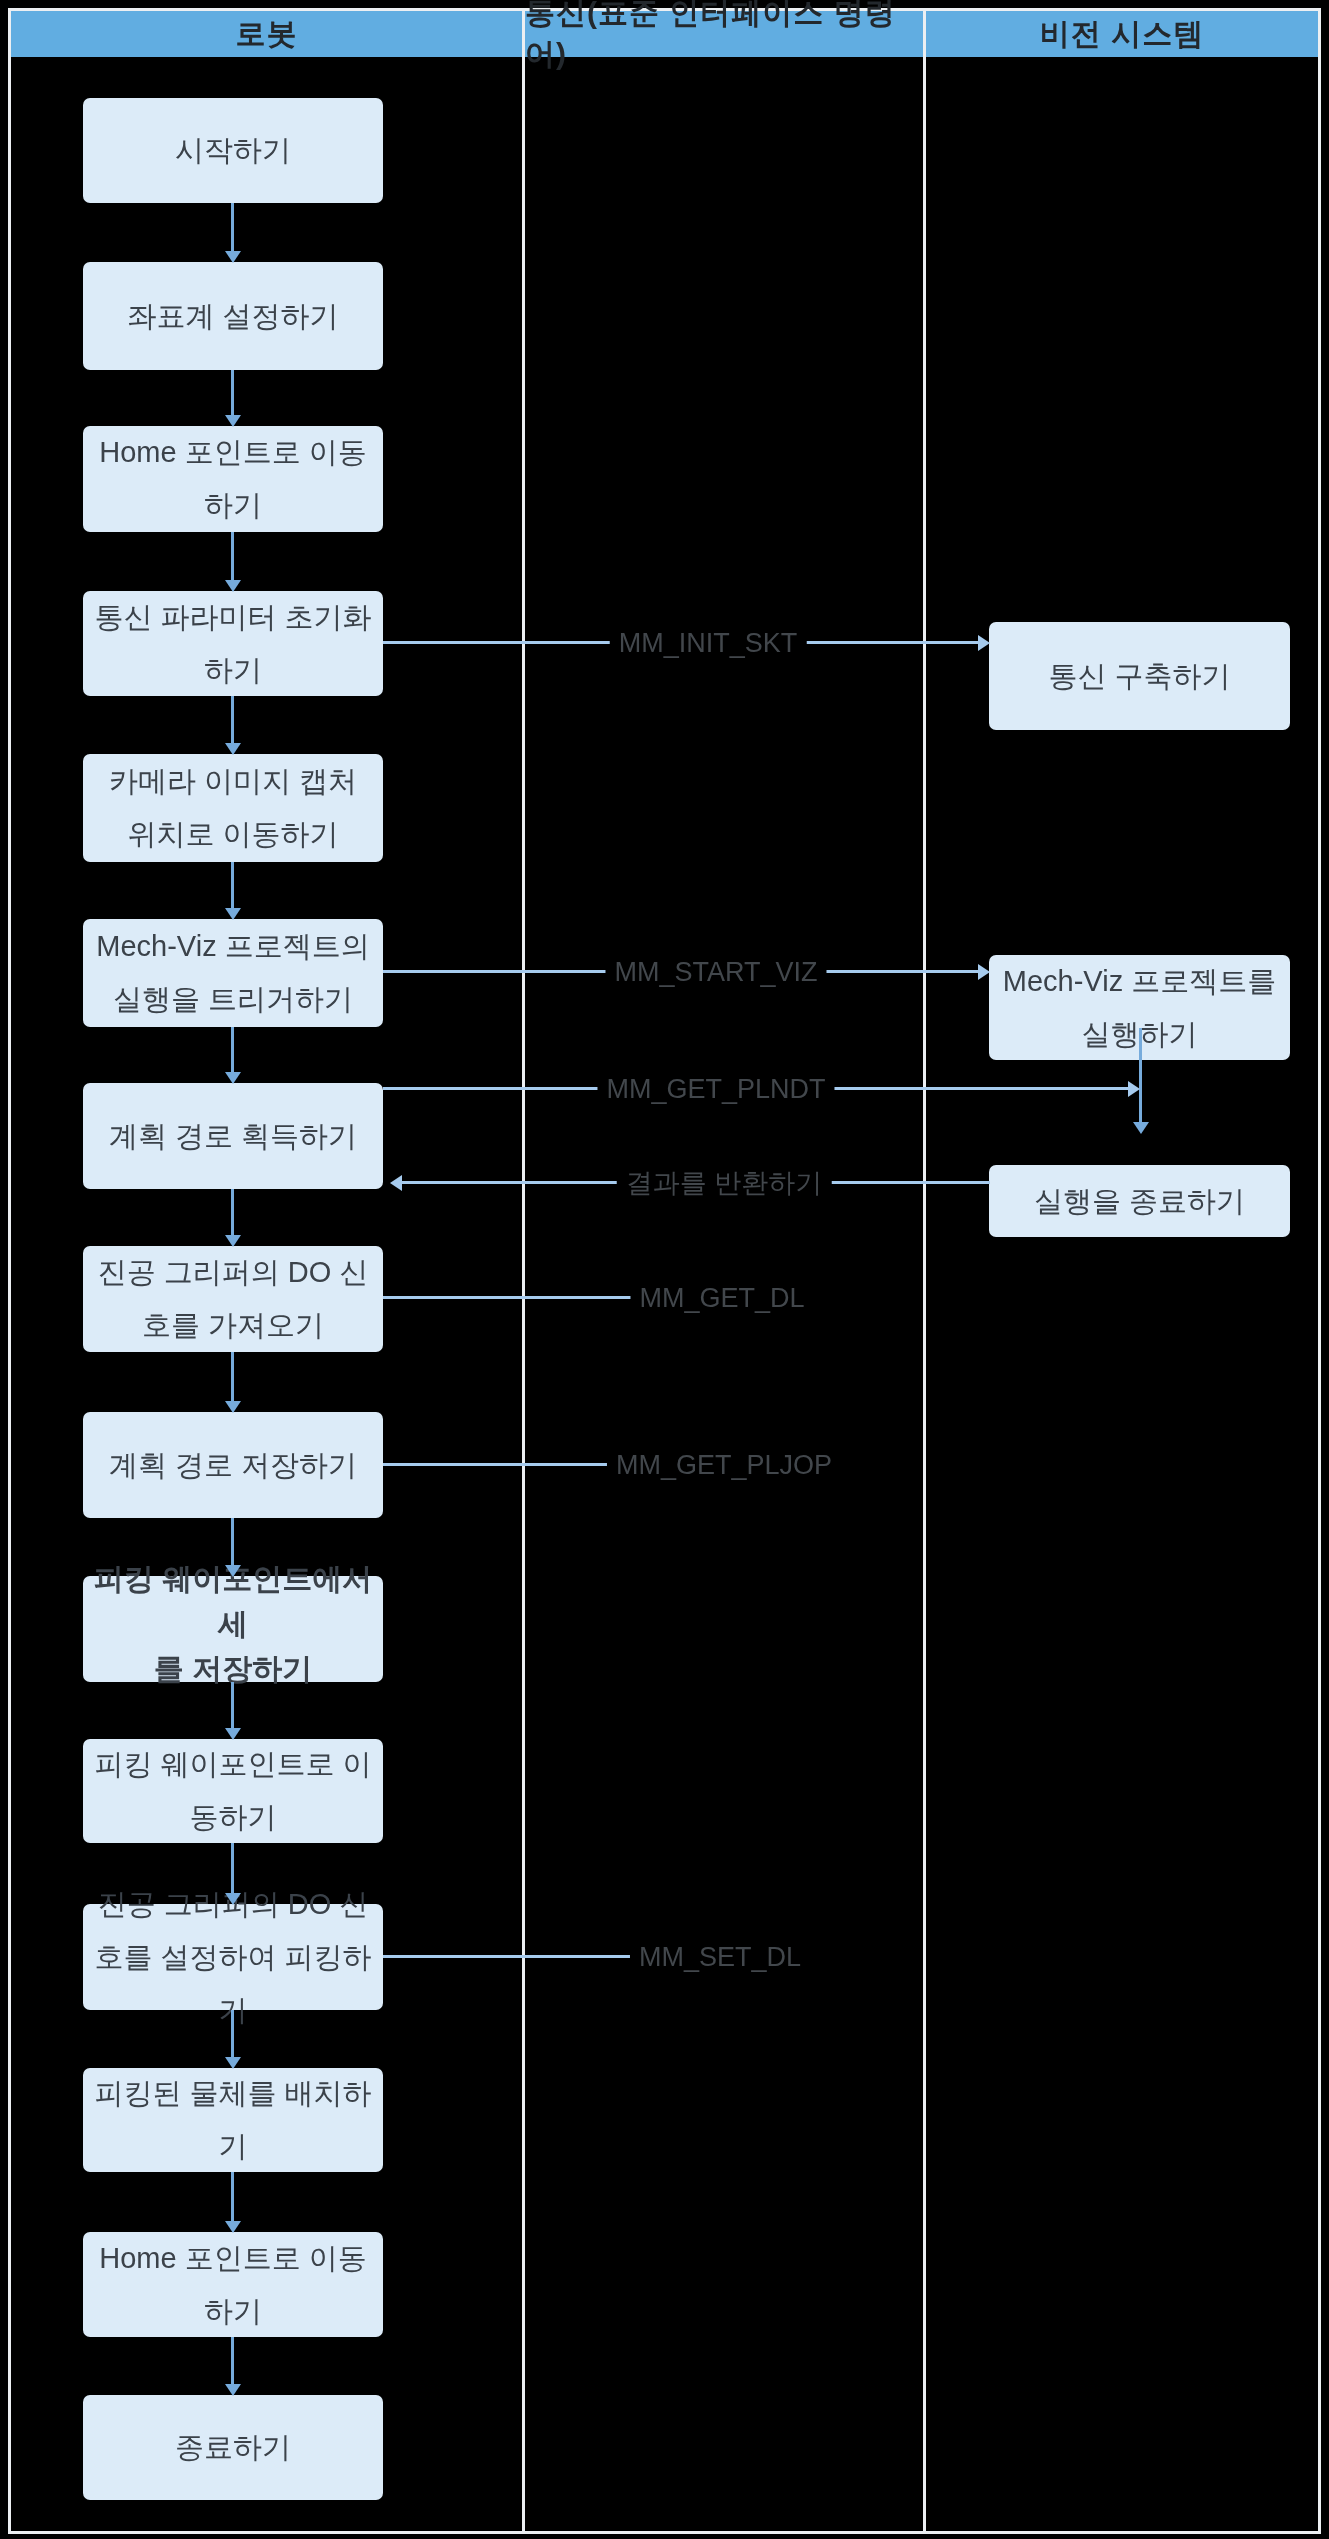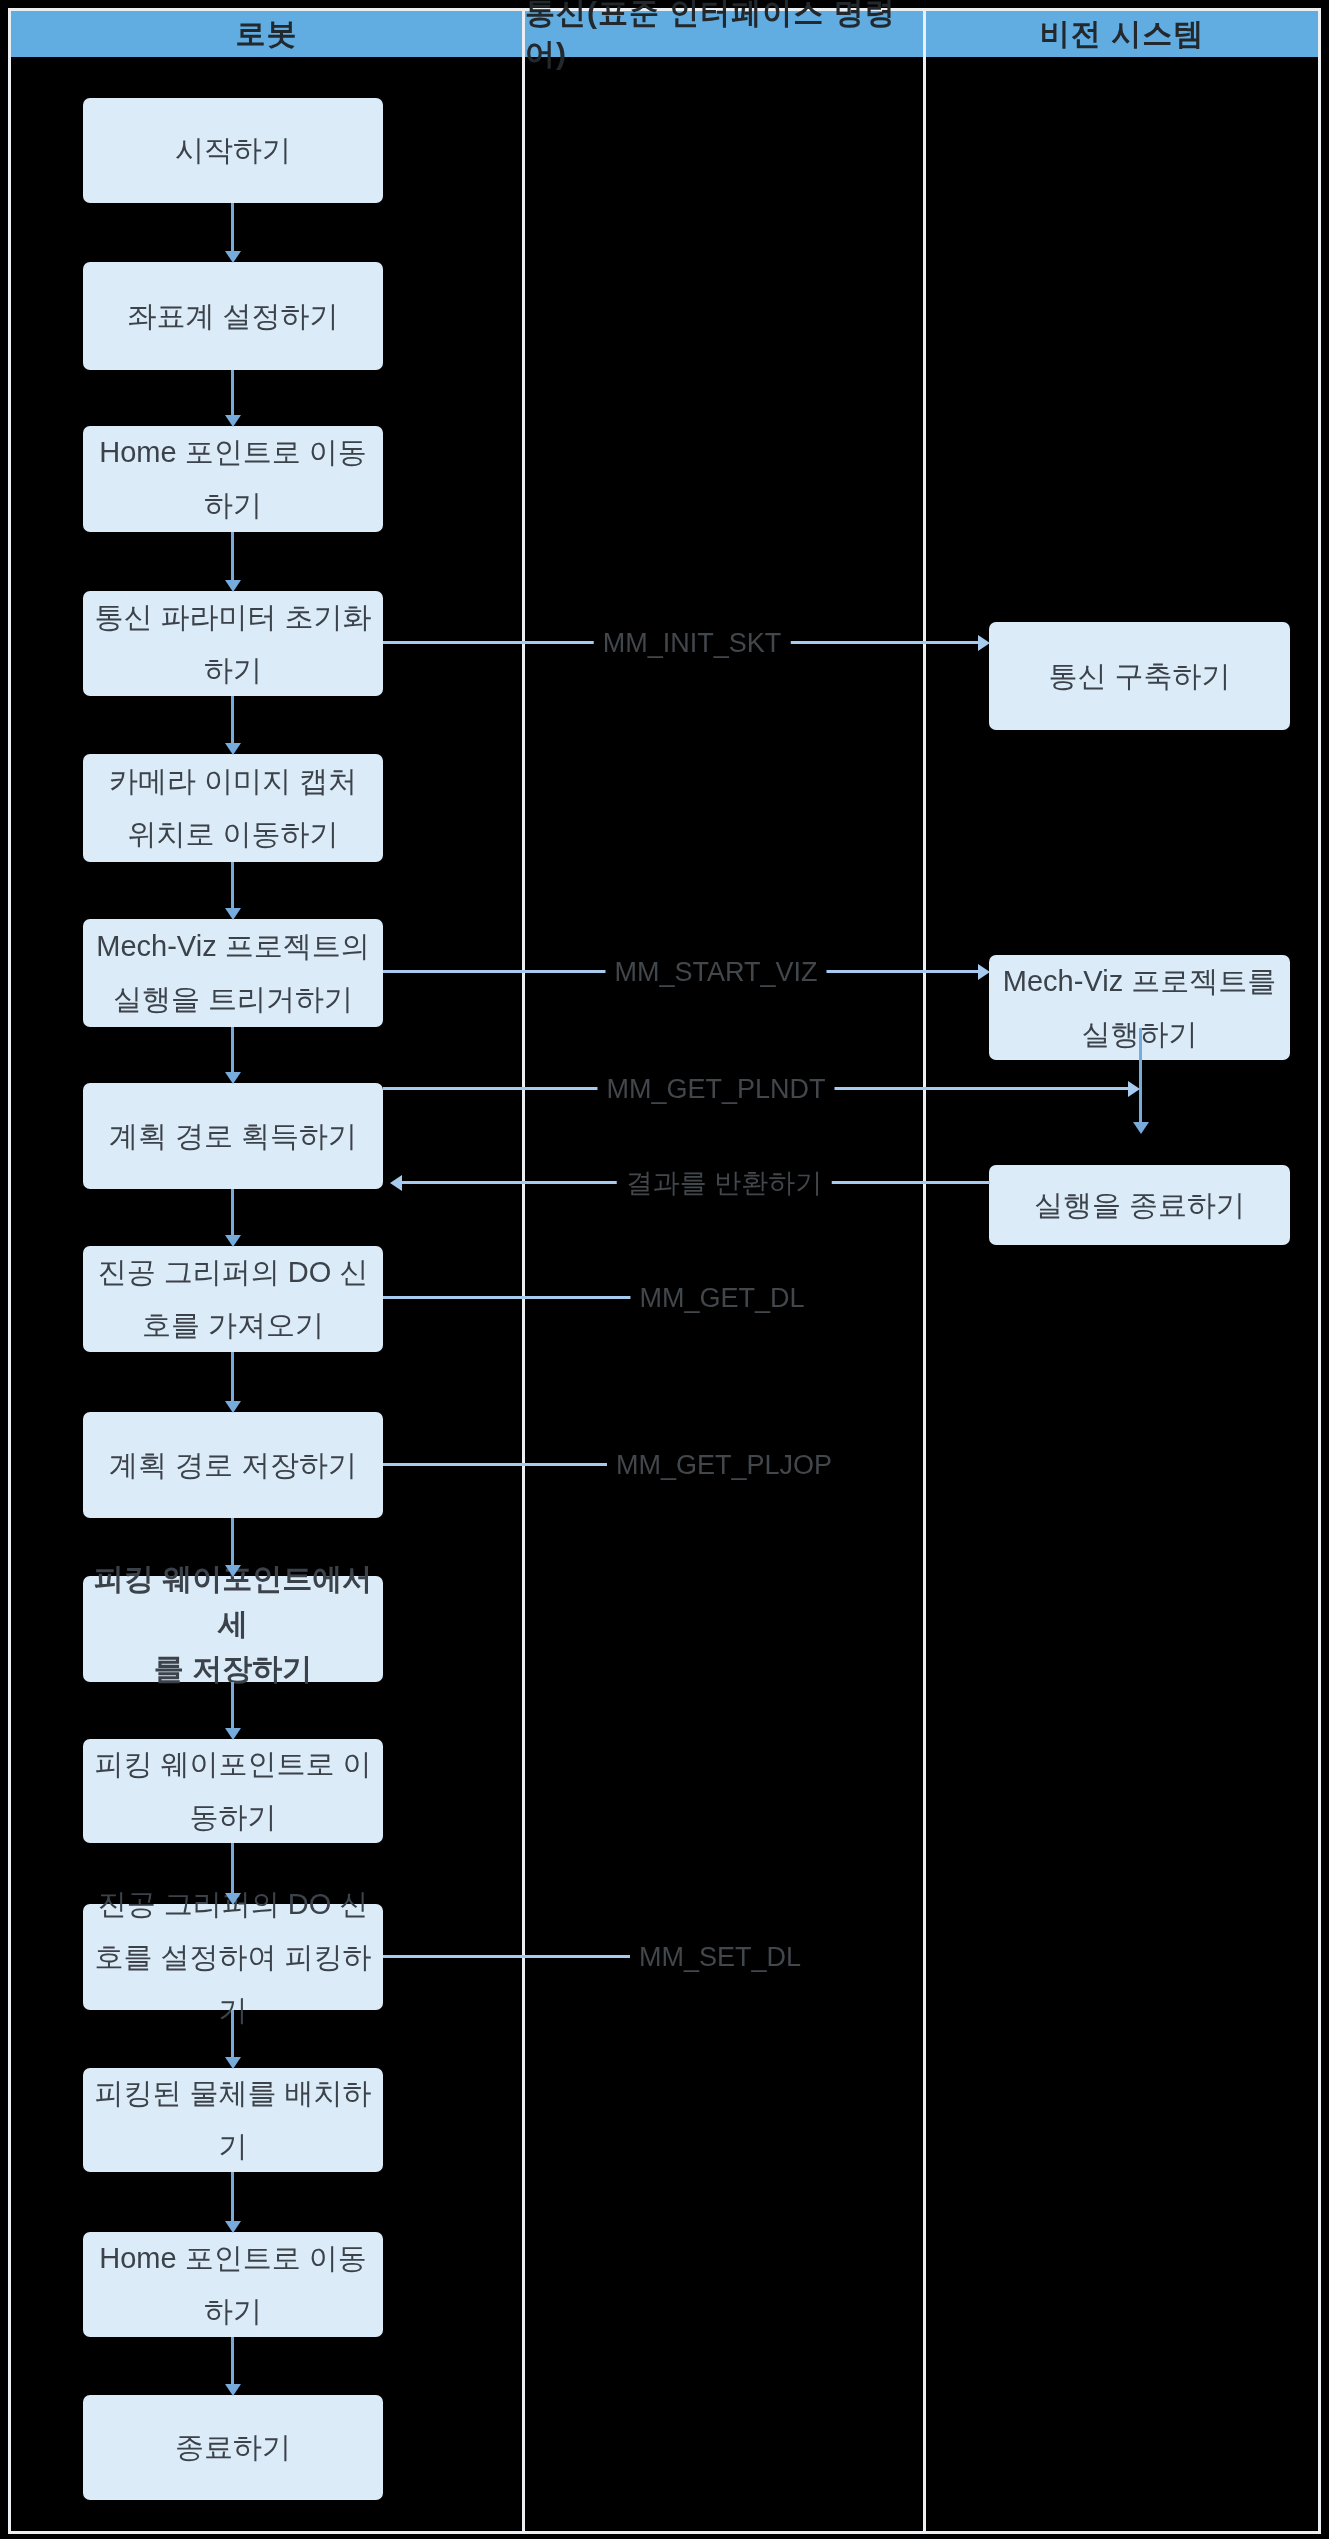--- a/index.html
+++ b/index.html
@@ -106,21 +106,21 @@
 <div class="node left" style="top:2395px;height:105px">
   <span class="lbl">종료하기</span>
 </div>
 
 <div class="node right" style="top:590px;height:108px">
   <span class="lbl">통신 구축하기</span>
 </div>
 <div class="node right" style="top:923px;height:105px">
   <span class="lbl">Mech-Viz 프로젝트를 실행하기</span>
 </div>
-<div class="node right" style="top:1133px;height:80px">
+<div class="node right" style="top:1133px;height:72px">
   <span class="lbl">실행을 종료하기</span>
 </div>
 
 <div class="vline" style="left:231px;top:203px;height:48px"></div>
 <div class="vhead" style="left:225px;top:251px"></div>
 <div class="vline" style="left:231px;top:370px;height:45px"></div>
 <div class="vhead" style="left:225px;top:415px"></div>
 <div class="vline" style="left:231px;top:532px;height:48px"></div>
 <div class="vhead" style="left:225px;top:580px"></div>
 <div class="vline" style="left:231px;top:696px;height:47px"></div>
@@ -158,19 +158,19 @@
 <div class="hline" style="left:383px;top:1087px;width:745px"></div>
 <div class="rhead" style="left:1128px;top:1081px"></div>
 
 <div class="lhead" style="left:390px;top:1175px"></div>
 <div class="hline" style="left:402px;top:1181px;width:588px"></div>
 
 <div class="hline" style="left:383px;top:1296px;width:258px"></div>
 <div class="hline" style="left:383px;top:1463px;width:258px"></div>
 <div class="hline" style="left:383px;top:1955px;width:258px"></div>
 
-<div class="msg" style="left:692px;top:643px">MM_INIT_SKT</div>
+<div class="msg" style="left:708px;top:643px">MM_INIT_SKT</div>
 <div class="msg" style="left:716px;top:972px">MM_START_VIZ</div>
 <div class="msg" style="left:716px;top:1089px">MM_GET_PLNDT</div>
 <div class="msg" style="left:724px;top:1183px">결과를 반환하기</div>
 <div class="msg" style="left:722px;top:1298px">MM_GET_DL</div>
 <div class="msg" style="left:724px;top:1465px">MM_GET_PLJOP</div>
 <div class="msg" style="left:720px;top:1957px">MM_SET_DL</div>
 
 </body></html>

